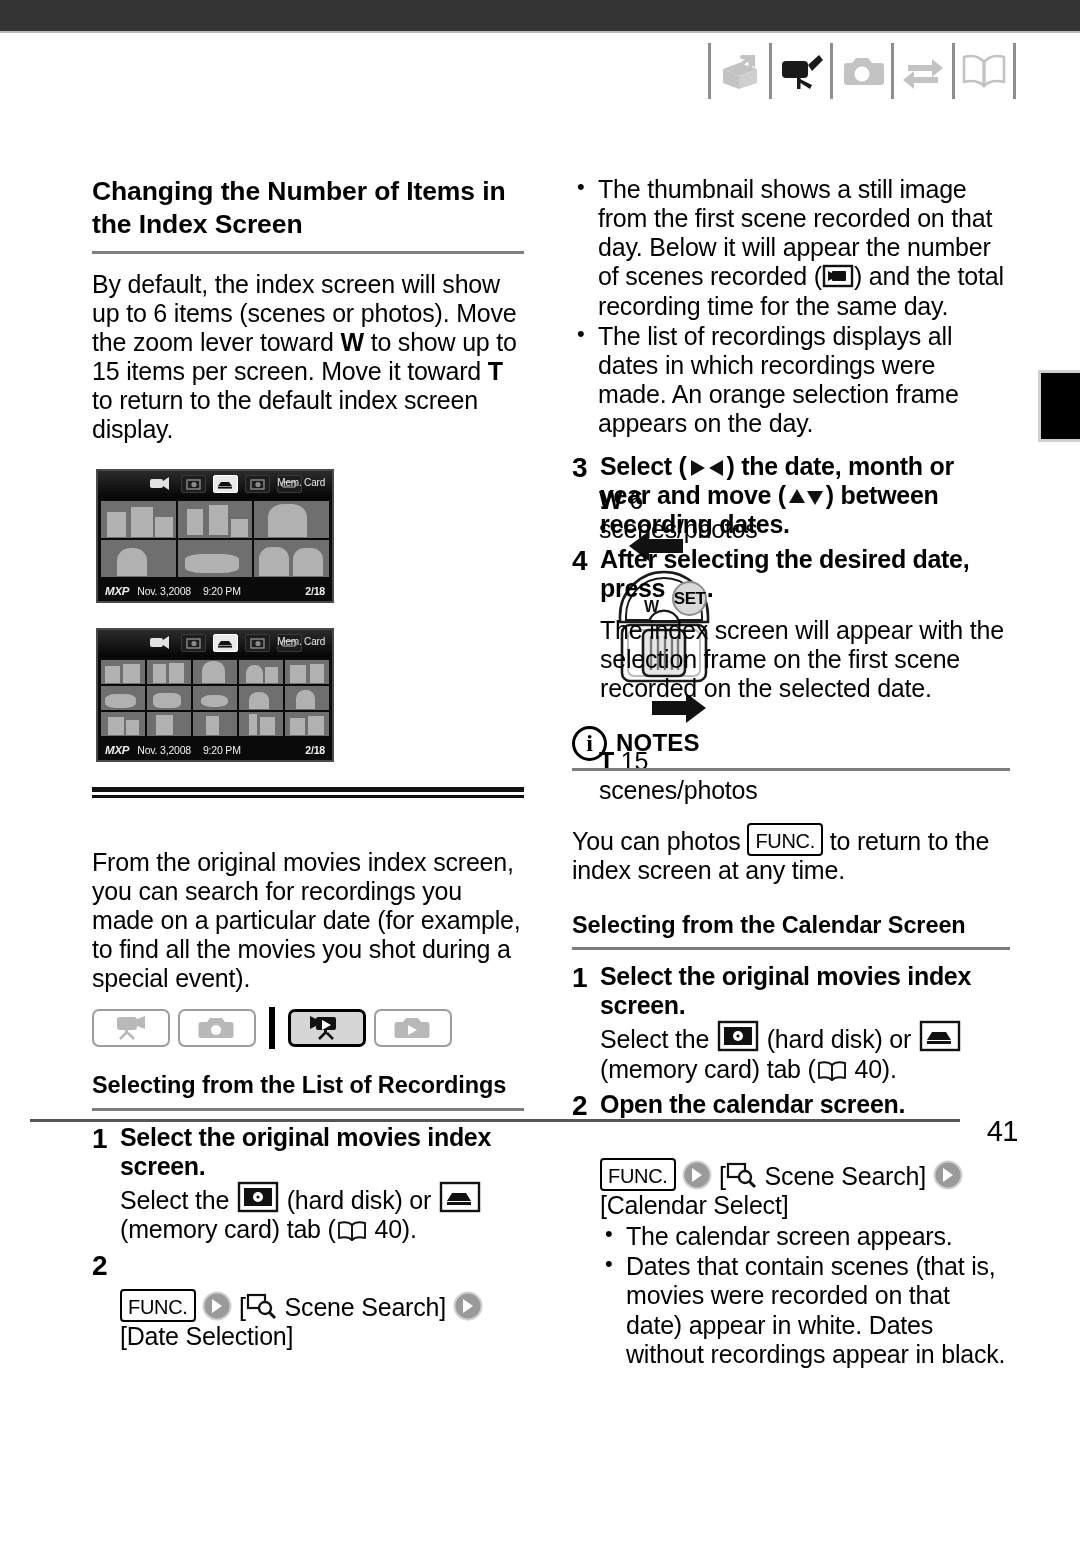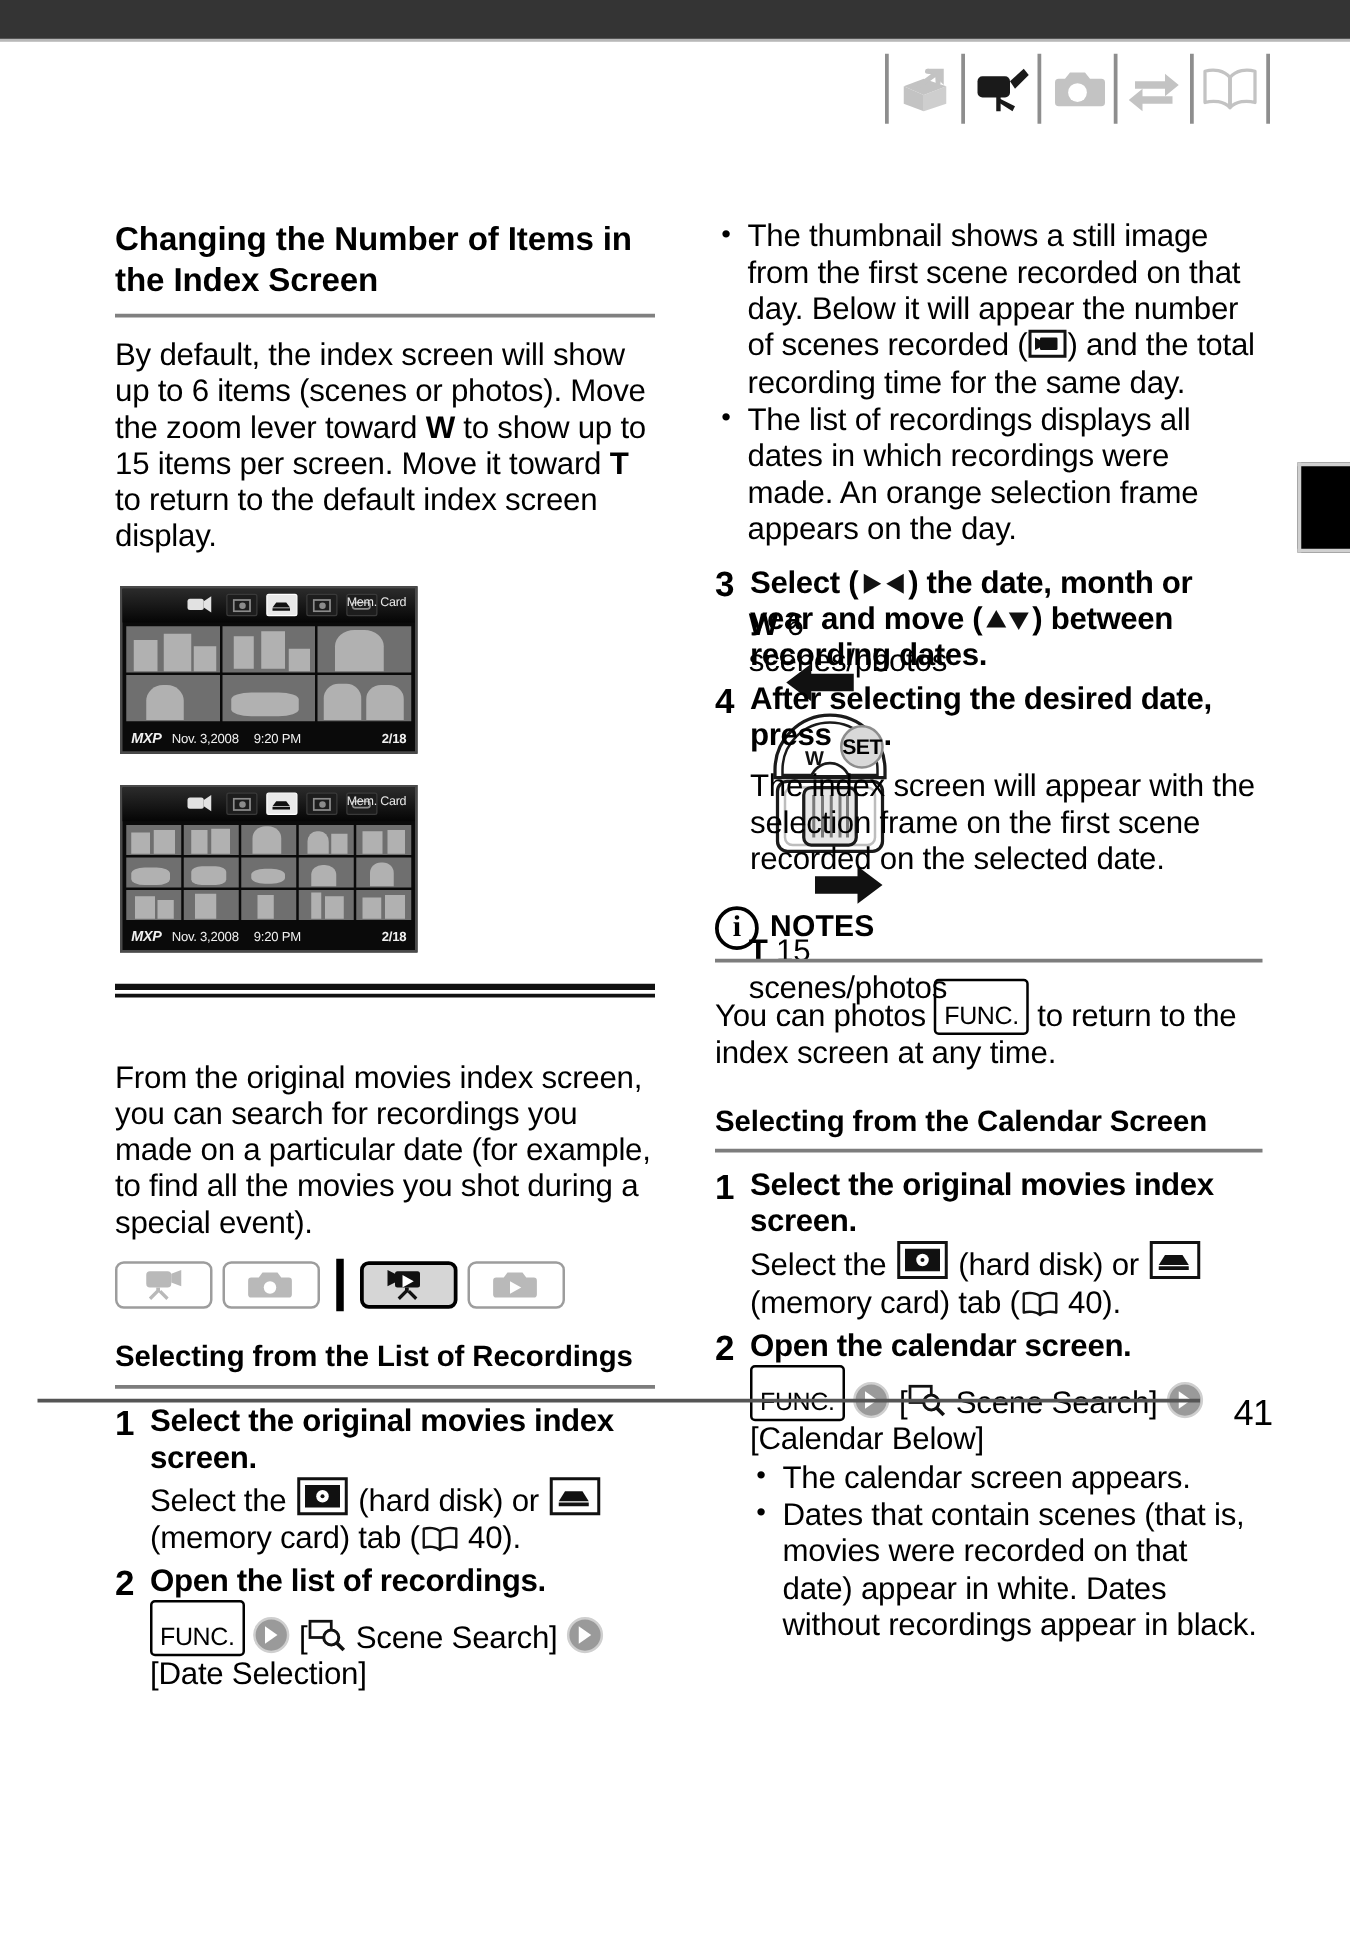--- a/index.html
+++ b/index.html
@@ -91,22 +91,22 @@
   .step-sub {
     font-size: 25px; line-height: 1.165; letter-spacing: -0.2px;
     font-weight: normal;
   }
 
   .bold { font-weight: bold; }
 
   
   .chip-func {
     display: inline-block; border: 2px solid #000; border-radius: 4px;
-    padding: 16px 6px 1px 6px; font-size: 20px; line-height: 1.22;
-    font-weight: normal; vertical-align: 2px; letter-spacing: -0.3px;
+    padding: 4px 6px 1px 6px; font-size: 20px; line-height: 1.22;
+    font-weight: normal; vertical-align: 2px; letter-spacing: -0.3px; margin-top: 39px;
   }
   .chip-set {
     display: inline-block; width: 35px; height: 35px; border-radius: 50%;
     background: #d9d9d9; border: 2px solid #8d8d8d;
     font-size: 17px; font-weight: bold; text-align: center;
     line-height: 31px; vertical-align: -7px; letter-spacing: -0.5px;
   }
   .chip-arrow {
     display: inline-block; width: 30px; height: 30px; vertical-align: -5px;
   }
@@ -547,21 +547,20 @@
                     <path d="M16 5 C13 2 7 2 3 3 L3 18 C7 17 13 17 16 20 Z"></path>
                     <path d="M16 5 C19 2 25 2 29 3 L29 18 C25 17 19 17 16 20 Z"></path>
                   </g>
                 </svg></span> <span>40</span><span>).</span></div>
         </div>
       </div>
 
       <div class="step">
         <div class="step-num">2</div>
         <div class="step-body">
-          <div class="step-head">Open the list of recordings.</div>
           <div class="step-sub"><span class="chip-func">FUNC.</span> <span class="chip-arrow"><svg width="30" height="30" viewBox="0 0 30 30">
                   <circle cx="15" cy="15" r="13.5" fill="#9a9a9a"></circle>
                   <circle cx="15" cy="15" r="13.5" fill="none" stroke="#cfcfcf" stroke-width="2"></circle>
                   <path d="M10 8 L20 15 L10 22 Z" fill="#fff"></path>
                 </svg></span> [<span class="chip-plain"><svg width="32" height="28" viewBox="0 0 32 28">
                   <rect x="2" y="3" width="17" height="13" fill="none" stroke="#111" stroke-width="2.2"></rect>
                   <path d="M2 6 l-0 -0"></path>
                   <circle cx="19" cy="16" r="6" fill="#fff" stroke="#111" stroke-width="2.4"></circle>
                   <line x1="23" y1="20" x2="29" y2="26" stroke="#111" stroke-width="3"></line>
                 </svg></span> <span>Scene Search</span>] <span class="chip-arrow"><svg width="30" height="30" viewBox="0 0 30 30">
@@ -654,21 +653,21 @@
                   <path d="M10 8 L20 15 L10 22 Z" fill="#fff"></path>
                 </svg></span> [<span class="chip-plain"><svg width="32" height="28" viewBox="0 0 32 28">
                   <rect x="2" y="3" width="17" height="13" fill="none" stroke="#111" stroke-width="2.2"></rect>
                   <circle cx="19" cy="16" r="6" fill="#fff" stroke="#111" stroke-width="2.4"></circle>
                   <line x1="23" y1="20" x2="29" y2="26" stroke="#111" stroke-width="3"></line>
                 </svg></span> <span>Scene Search</span>] <span class="chip-arrow"><svg width="30" height="30" viewBox="0 0 30 30">
                   <circle cx="15" cy="15" r="13.5" fill="#9a9a9a"></circle>
                   <circle cx="15" cy="15" r="13.5" fill="none" stroke="#cfcfcf" stroke-width="2"></circle>
                   <path d="M10 8 L20 15 L10 22 Z" fill="#fff"></path>
                 </svg></span></div>
-          <div class="step-sub">[Calendar Below]</div>
+          <div class="step-sub">[Calendar Select]</div>
           <ul class="bullets" style="margin-top:2px">
             <li>The calendar screen appears.</li>
             <li>Dates that contain scenes (that is, movies were recorded on that date) appear in white. Dates without recordings appear in black.</li>
           </ul>
         </div>
       </div>
     </div>
   </div>
 
   <div class="footer-rule"></div>

